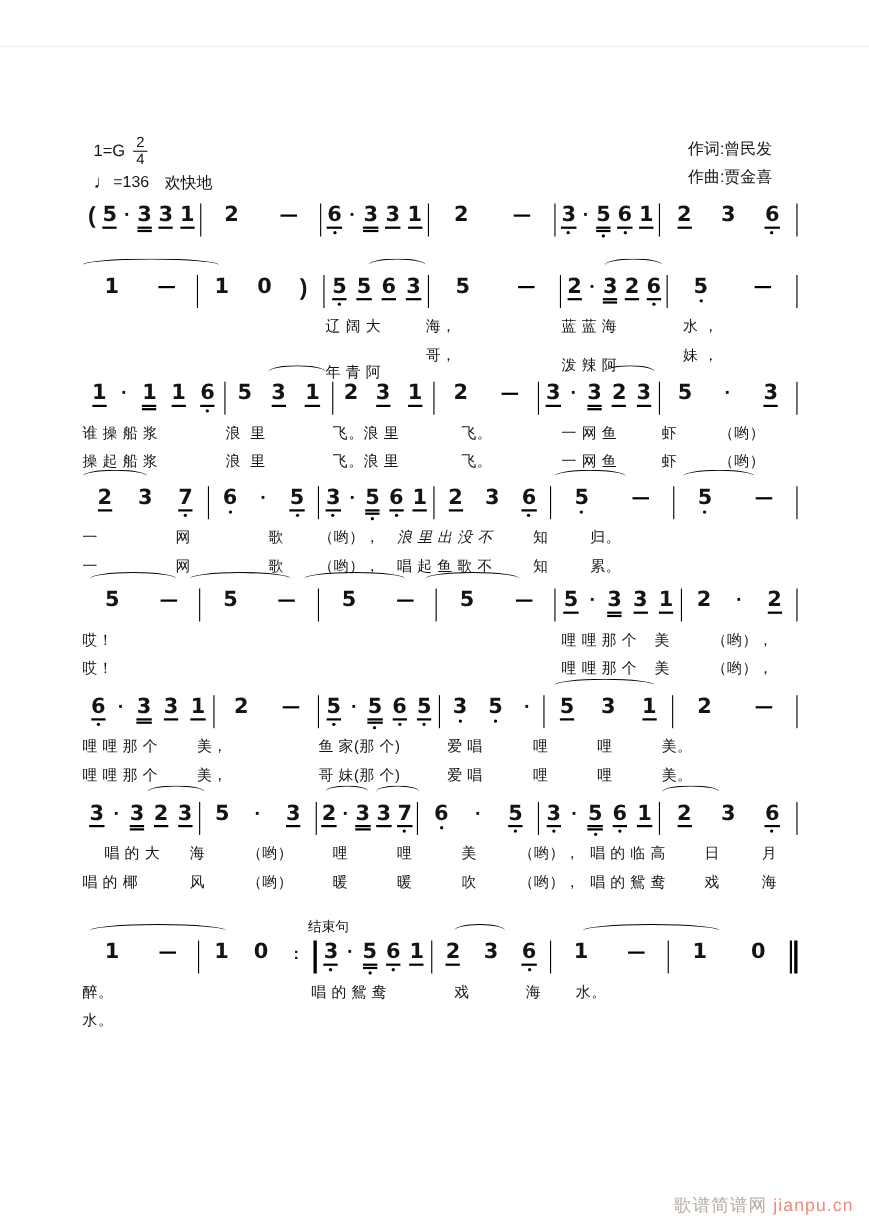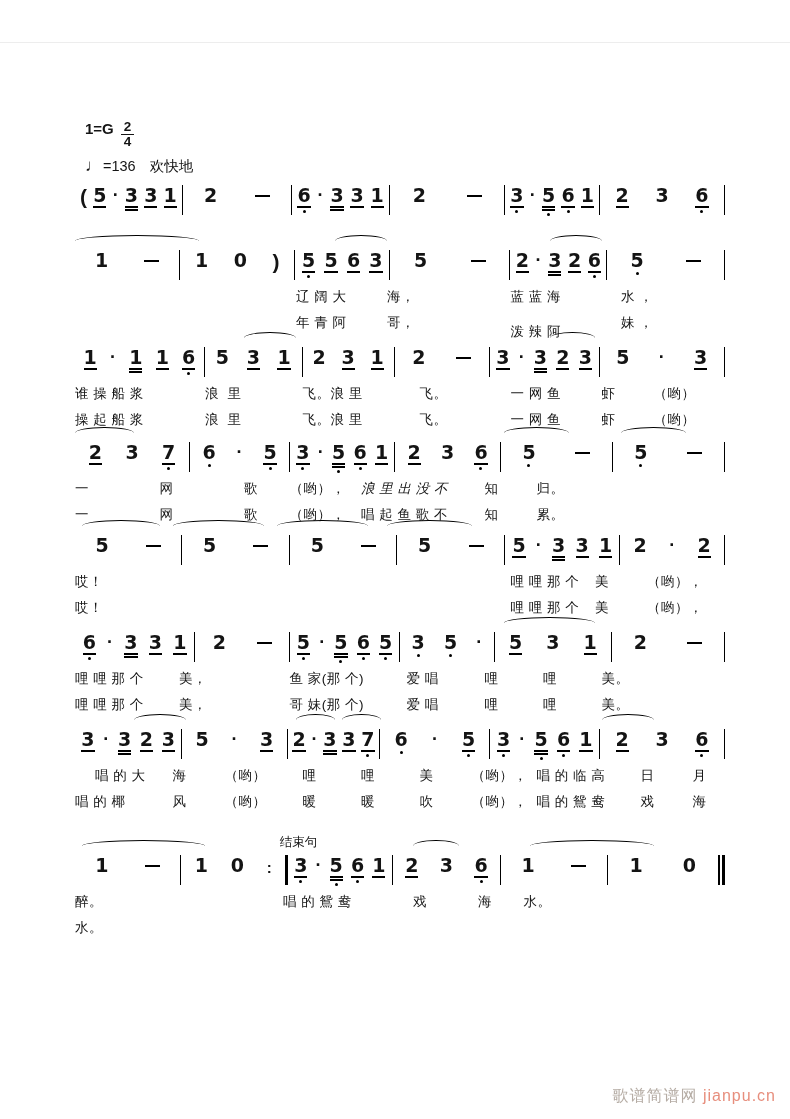--- a/index.html
+++ b/index.html
@@ -2,21 +2,21 @@
 <html><head>
 <meta charset="utf-8">
 <style>
   html,body{margin:0;padding:0;background:#fff;}
   .page{position:relative;width:790px;height:1119px;background:#ffffff;overflow:hidden;
         font-family:"Liberation Sans",sans-serif;color:#141414;}
   .topline{position:absolute;top:42px;left:0;width:100%;height:1px;background:#ededed;}
   .title{position:absolute;top:76px;left:0;width:100%;text-align:center;
          font-family:"DejaVu Serif","Liberation Serif",serif;font-size:28px;font-weight:600;letter-spacing:3px;}
   .keyblock{position:absolute;left:85px;top:120px;font-size:15px;}
-  .keyrow{height:34px;display:flex;font-weight:bold;}
+  .keyrow{height:34px;display:flex;align-items:center;}
   .frac{display:inline-flex;flex-direction:column;text-align:center;margin-left:7px;
         font-size:13.5px;line-height:14px;}
   .frac .fn{border-bottom:1.2px solid #141414;padding:0 3px;}
   .temprow{display:flex;align-items:center;font-size:14.5px;margin-top:2px;}
   .temprow .notechar{font-size:17px;margin-right:1px;}
   .temprow .mood{margin-left:14px;}
   .credits{position:absolute;right:88px;top:124px;font-size:14.5px;line-height:25px;}
   
   .system{position:absolute;left:75px;width:650px;height:100px;}
   .phrase-label{position:absolute;top:11px;left:31.5%;font-size:12.5px;}
@@ -56,20 +56,24 @@
         <span>4</span>
       </span>
     </div>
     <div class="temprow">
       <span class="notechar">♩</span>
       <span>=136</span>
       <span class="mood">欢快地</span>
     </div>
   </div>
 
+  <div class="credits">
+    <div>作词:曾民发</div>
+    <div>作曲:贾金喜</div>
+  </div>
 
   <div id="score">
       <div class="system" style="top: 153px;">
         <div class="arcline"></div>
         <div class="notes">
           <div class="m" style="width: 16.6%;">
             <span class="paren">(</span>
             <span class="tok">
               <span class="num">5</span>
               <i class="ul"></i>
@@ -234,21 +238,21 @@
               <span class="num">5</span>
               <i class="lodot"></i>
             </span>
             <span class="dash"></span>
           </div>
         </div>
         <span class="ls" style="left: 34%; top: 70px;">辽 阔 大</span>
         <span class="ls" style="left: 48%; top: 70px;">海，</span>
         <span class="ls" style="left: 67%; top: 70px;">蓝 蓝 海</span>
         <span class="ls" style="left: 84%; top: 70px;">水 ，</span>
-        <span class="ls" style="left: 34%; top: 96px;">年 青 阿</span>
+        <span class="ls" style="left: 34%; top: 112px;">年 青 阿</span>
         <span class="ls" style="left: 48%; top: 96px;">哥，</span>
         <span class="ls" style="left: 67%; top: 105px;">泼 辣 阿</span>
         <span class="ls" style="left: 84%; top: 96px;">妹 ，</span>
       </div>
       <div class="system" style="top: 315px;">
         <div class="arcline">
           <div class="arc" style="left: 26%; width: 8%;"></div>
           <div class="arc" style="left: 73%; width: 7%;"></div>
         </div>
         <div class="notes">

